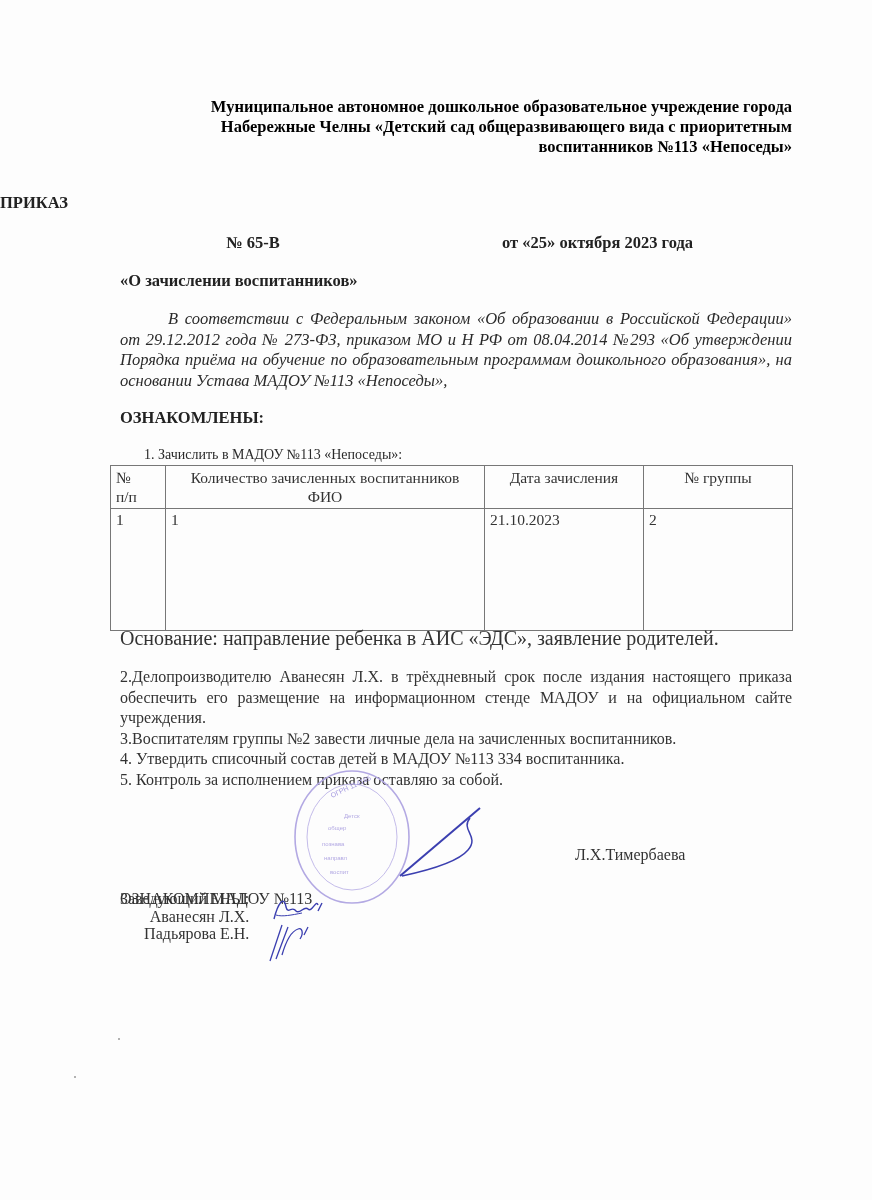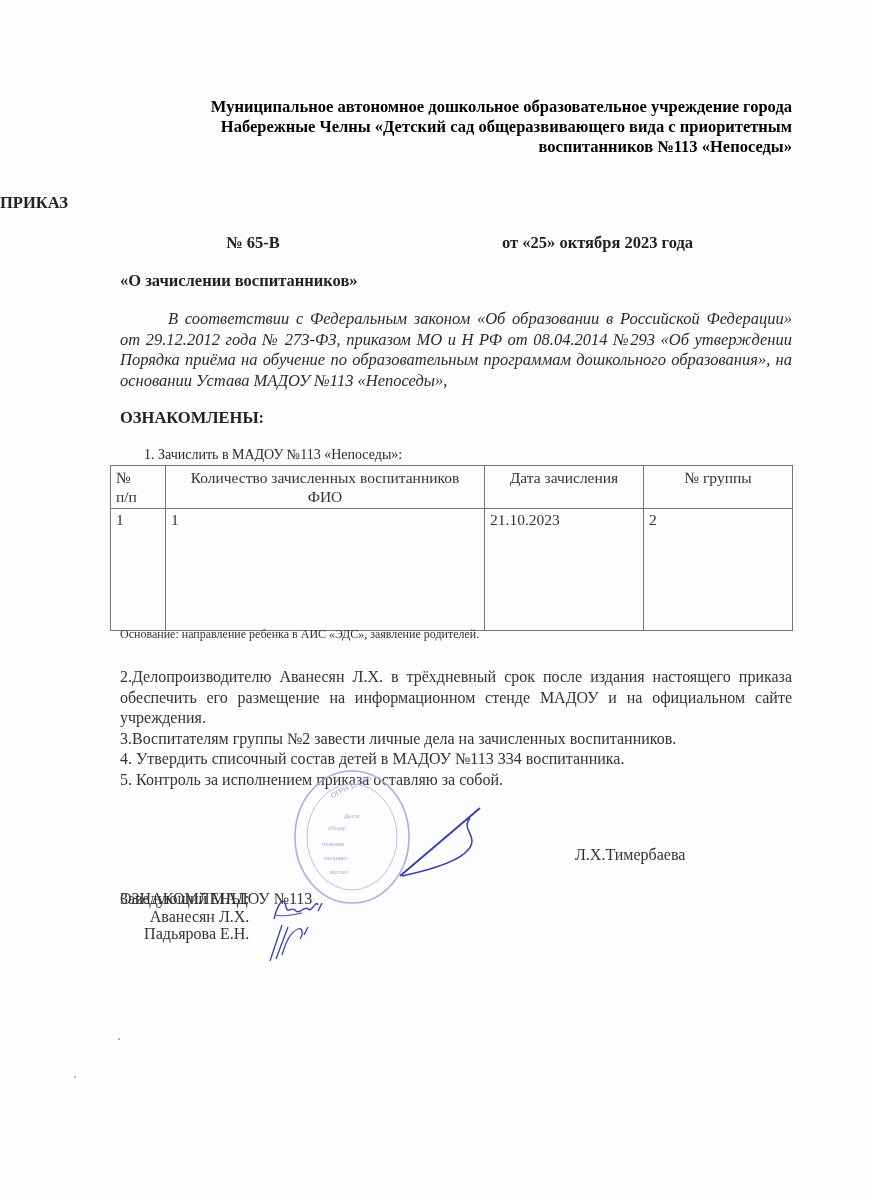--- a/index.html
+++ b/index.html
@@ -43,21 +43,21 @@
   table.enroll th, table.enroll td {
     border: 1px solid #777; vertical-align: top; font-weight: normal; padding: 2px 5px;
   }
   table.enroll th { height: 36px; line-height: 19px; text-align: center; }
   table.enroll th.c-num { text-align: left; }
   table.enroll td { height: 117px; text-align: left; }
   .c-num { width: 44px; }
   .c-qty { width: 308px; }
   .c-date { width: 148px; }
   .basis {
-    position: absolute; left: 120px; top: 627px; font-size: 12px; color: #333;
+    position: absolute; left: 120px; top: 627px; font-size: 20px; color: #333;
   }
   .items {
     position: absolute; left: 120px; top: 667px; width: 672px;
     font-size: 16px; line-height: 20.5px; color: #333;
   }
   .items p { margin: 0; }
   .items p.just { text-align: justify; text-align-last: left; }
   .sign-role {
     position: absolute; left: 120px; top: 890px; font-size: 16px; color: #333;
   }

